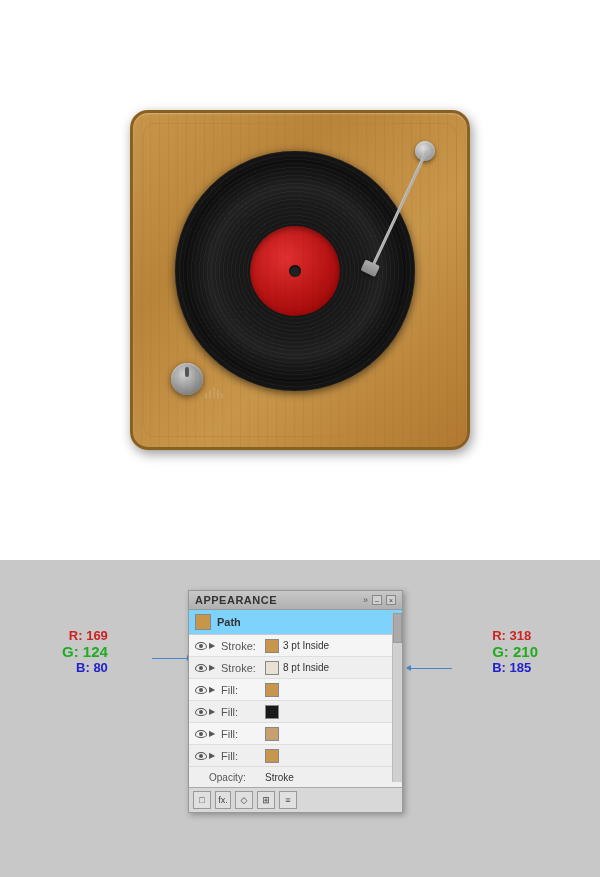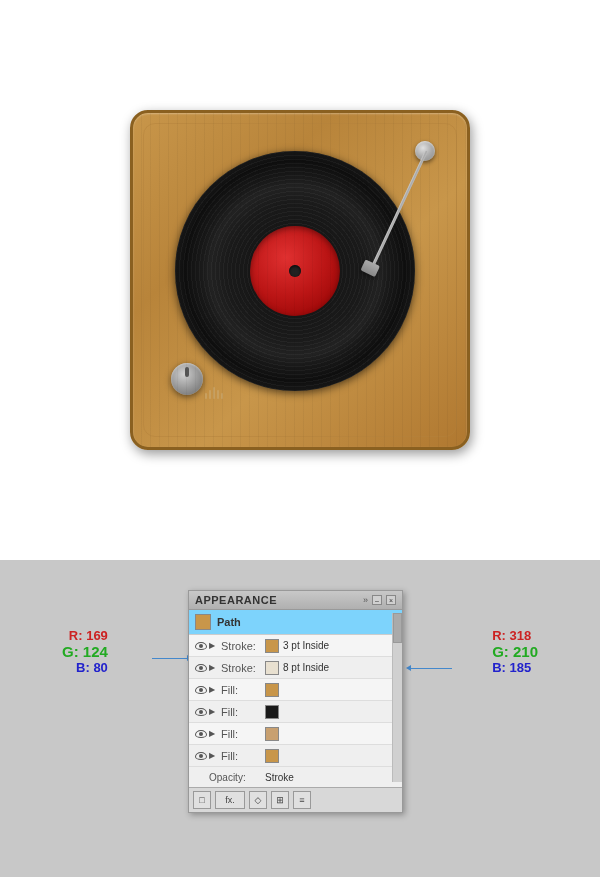--- a/index.html
+++ b/index.html
@@ -593,21 +593,21 @@
     </div>
 
     <div class="opacity-row">
       <div class="opacity-eye" style="width:16px;"></div>
       <span style="font-size:10px;color:#555;min-width:56px;">Opacity:</span>
       <span style="font-size:10px;color:#333;">Stroke</span>
     </div>
 
     <div class="panel-toolbar">
       <div class="toolbar-btn">□</div>
-      <div class="toolbar-btn" style="width:30px;">fx.</div>
+      <div class="toolbar-btn" style="width:16px;">fx.</div>
       <div class="toolbar-btn">◇</div>
       <div class="toolbar-btn">⊞</div>
       <div class="toolbar-btn">≡</div>
     </div>
 
     <div class="panel-scrollbar">
       <div class="scrollbar-thumb"></div>
     </div>
 
   </div>

